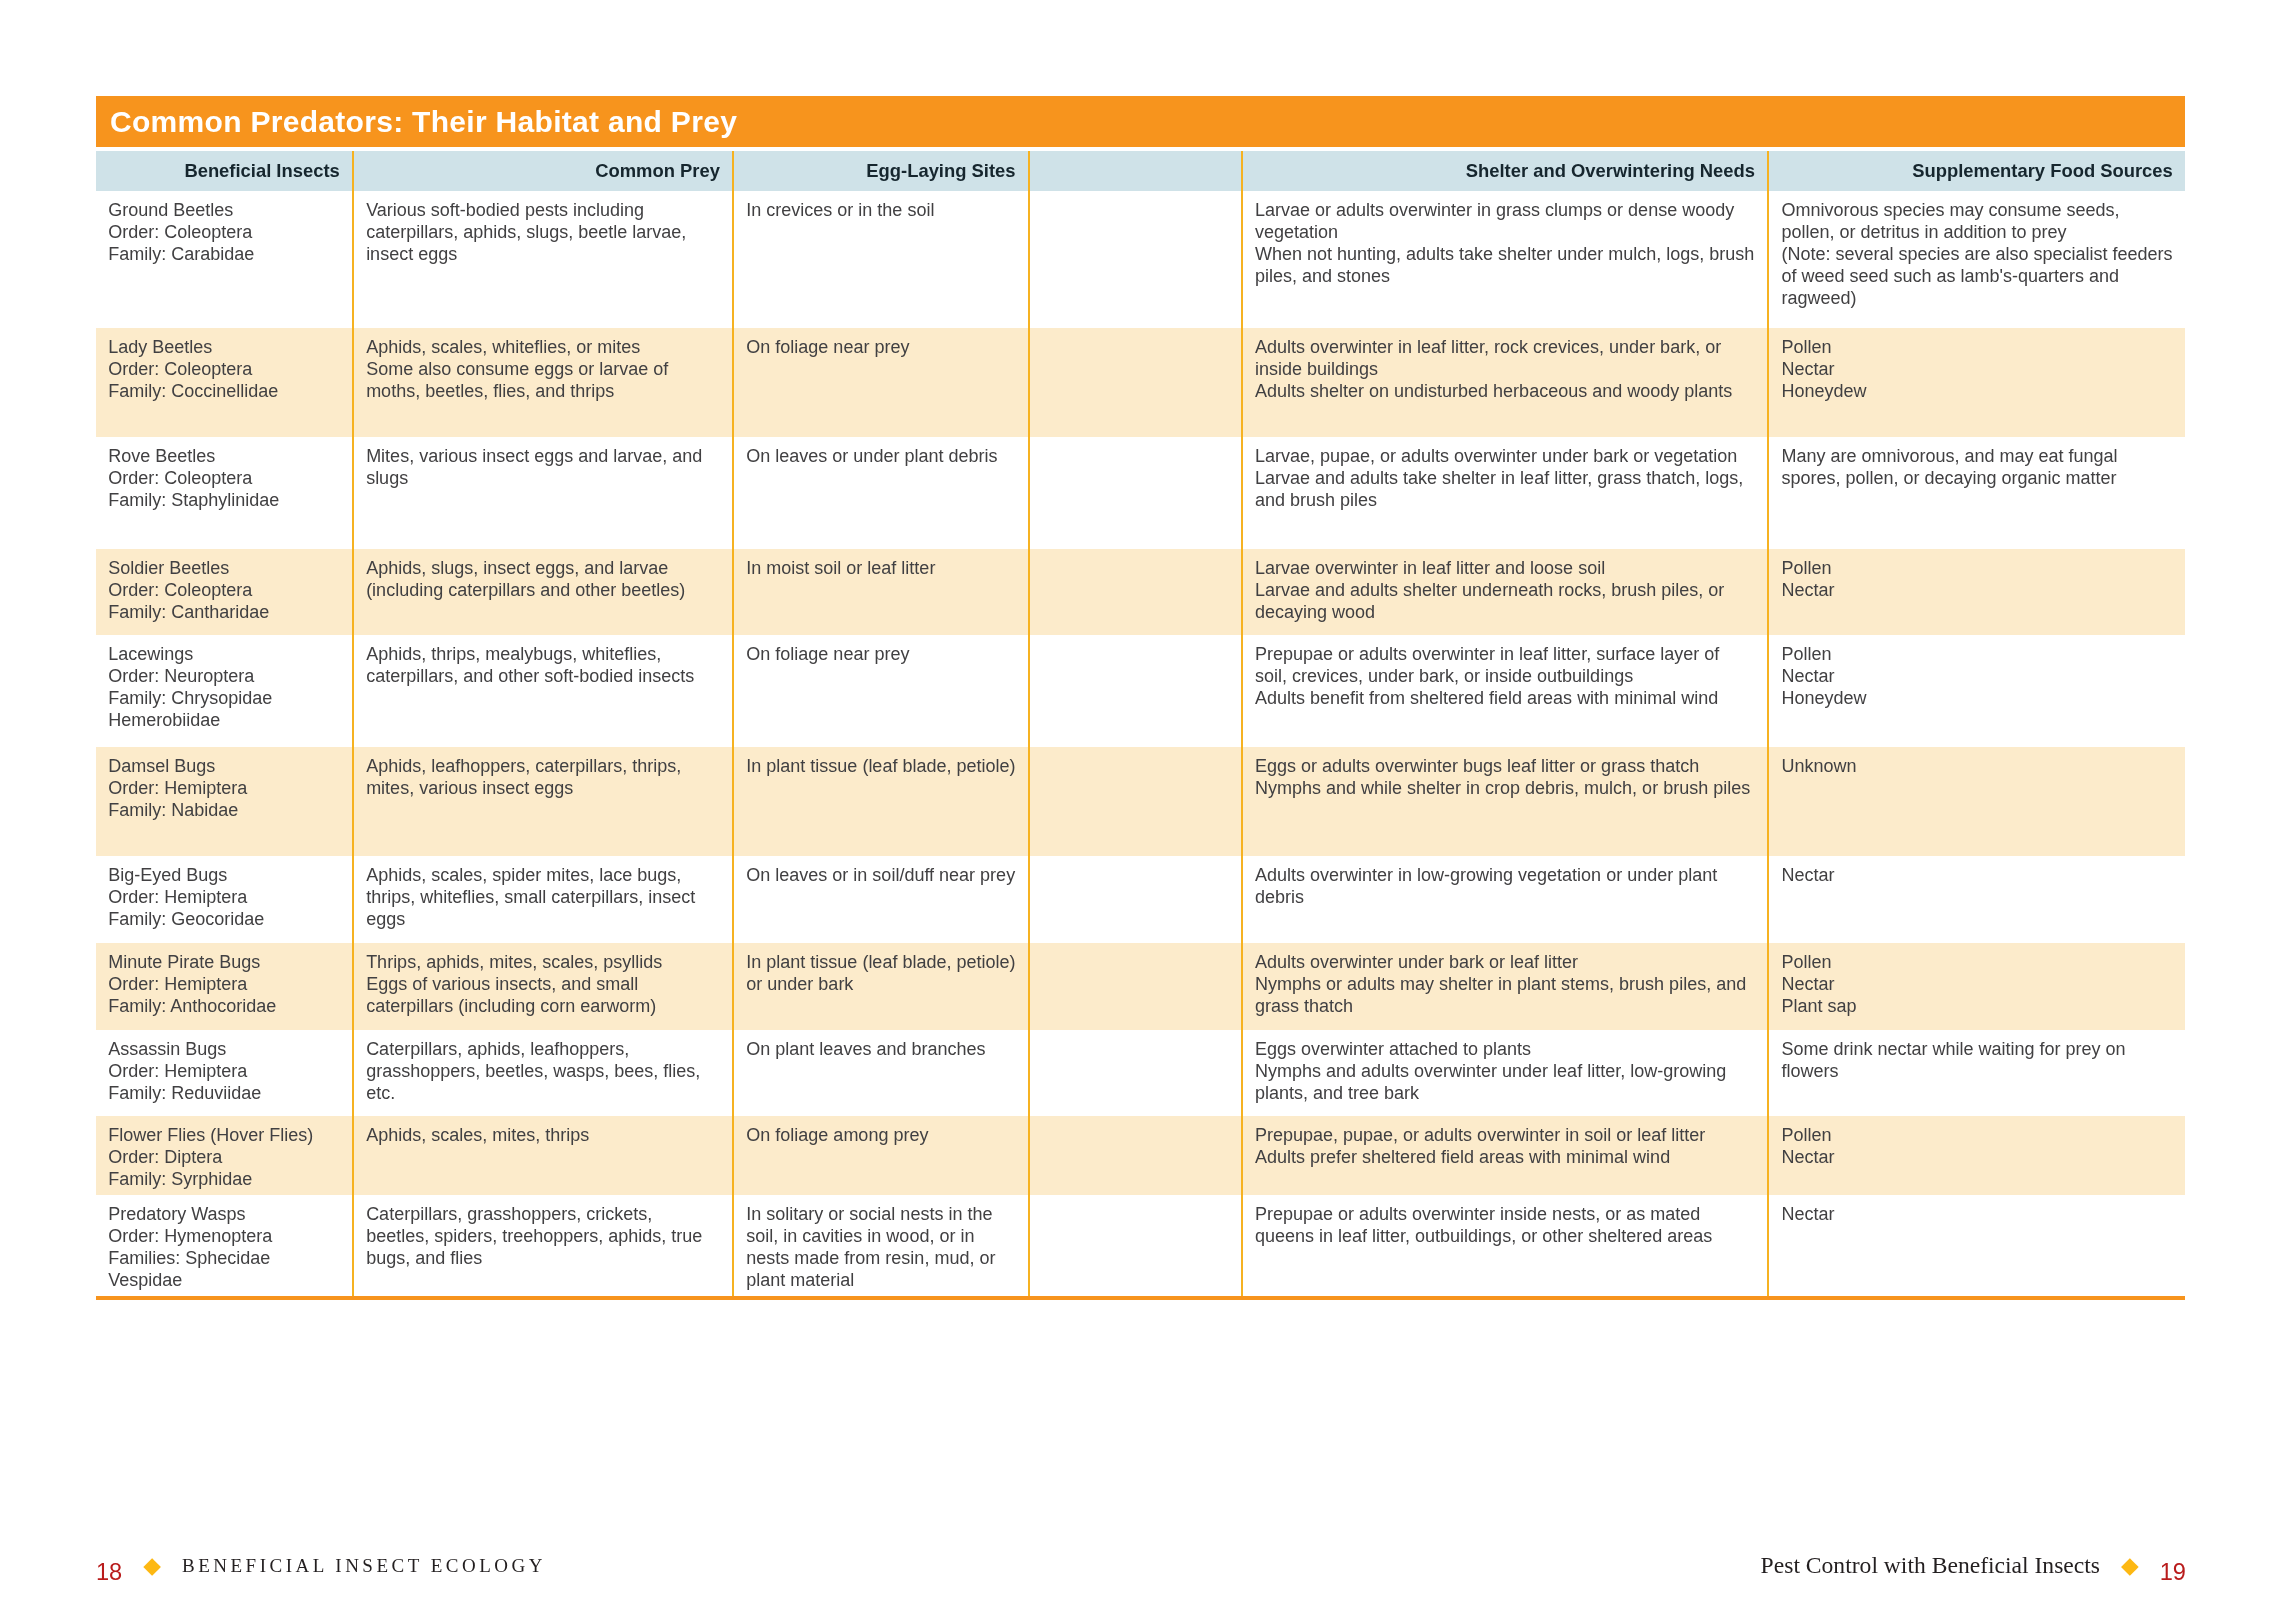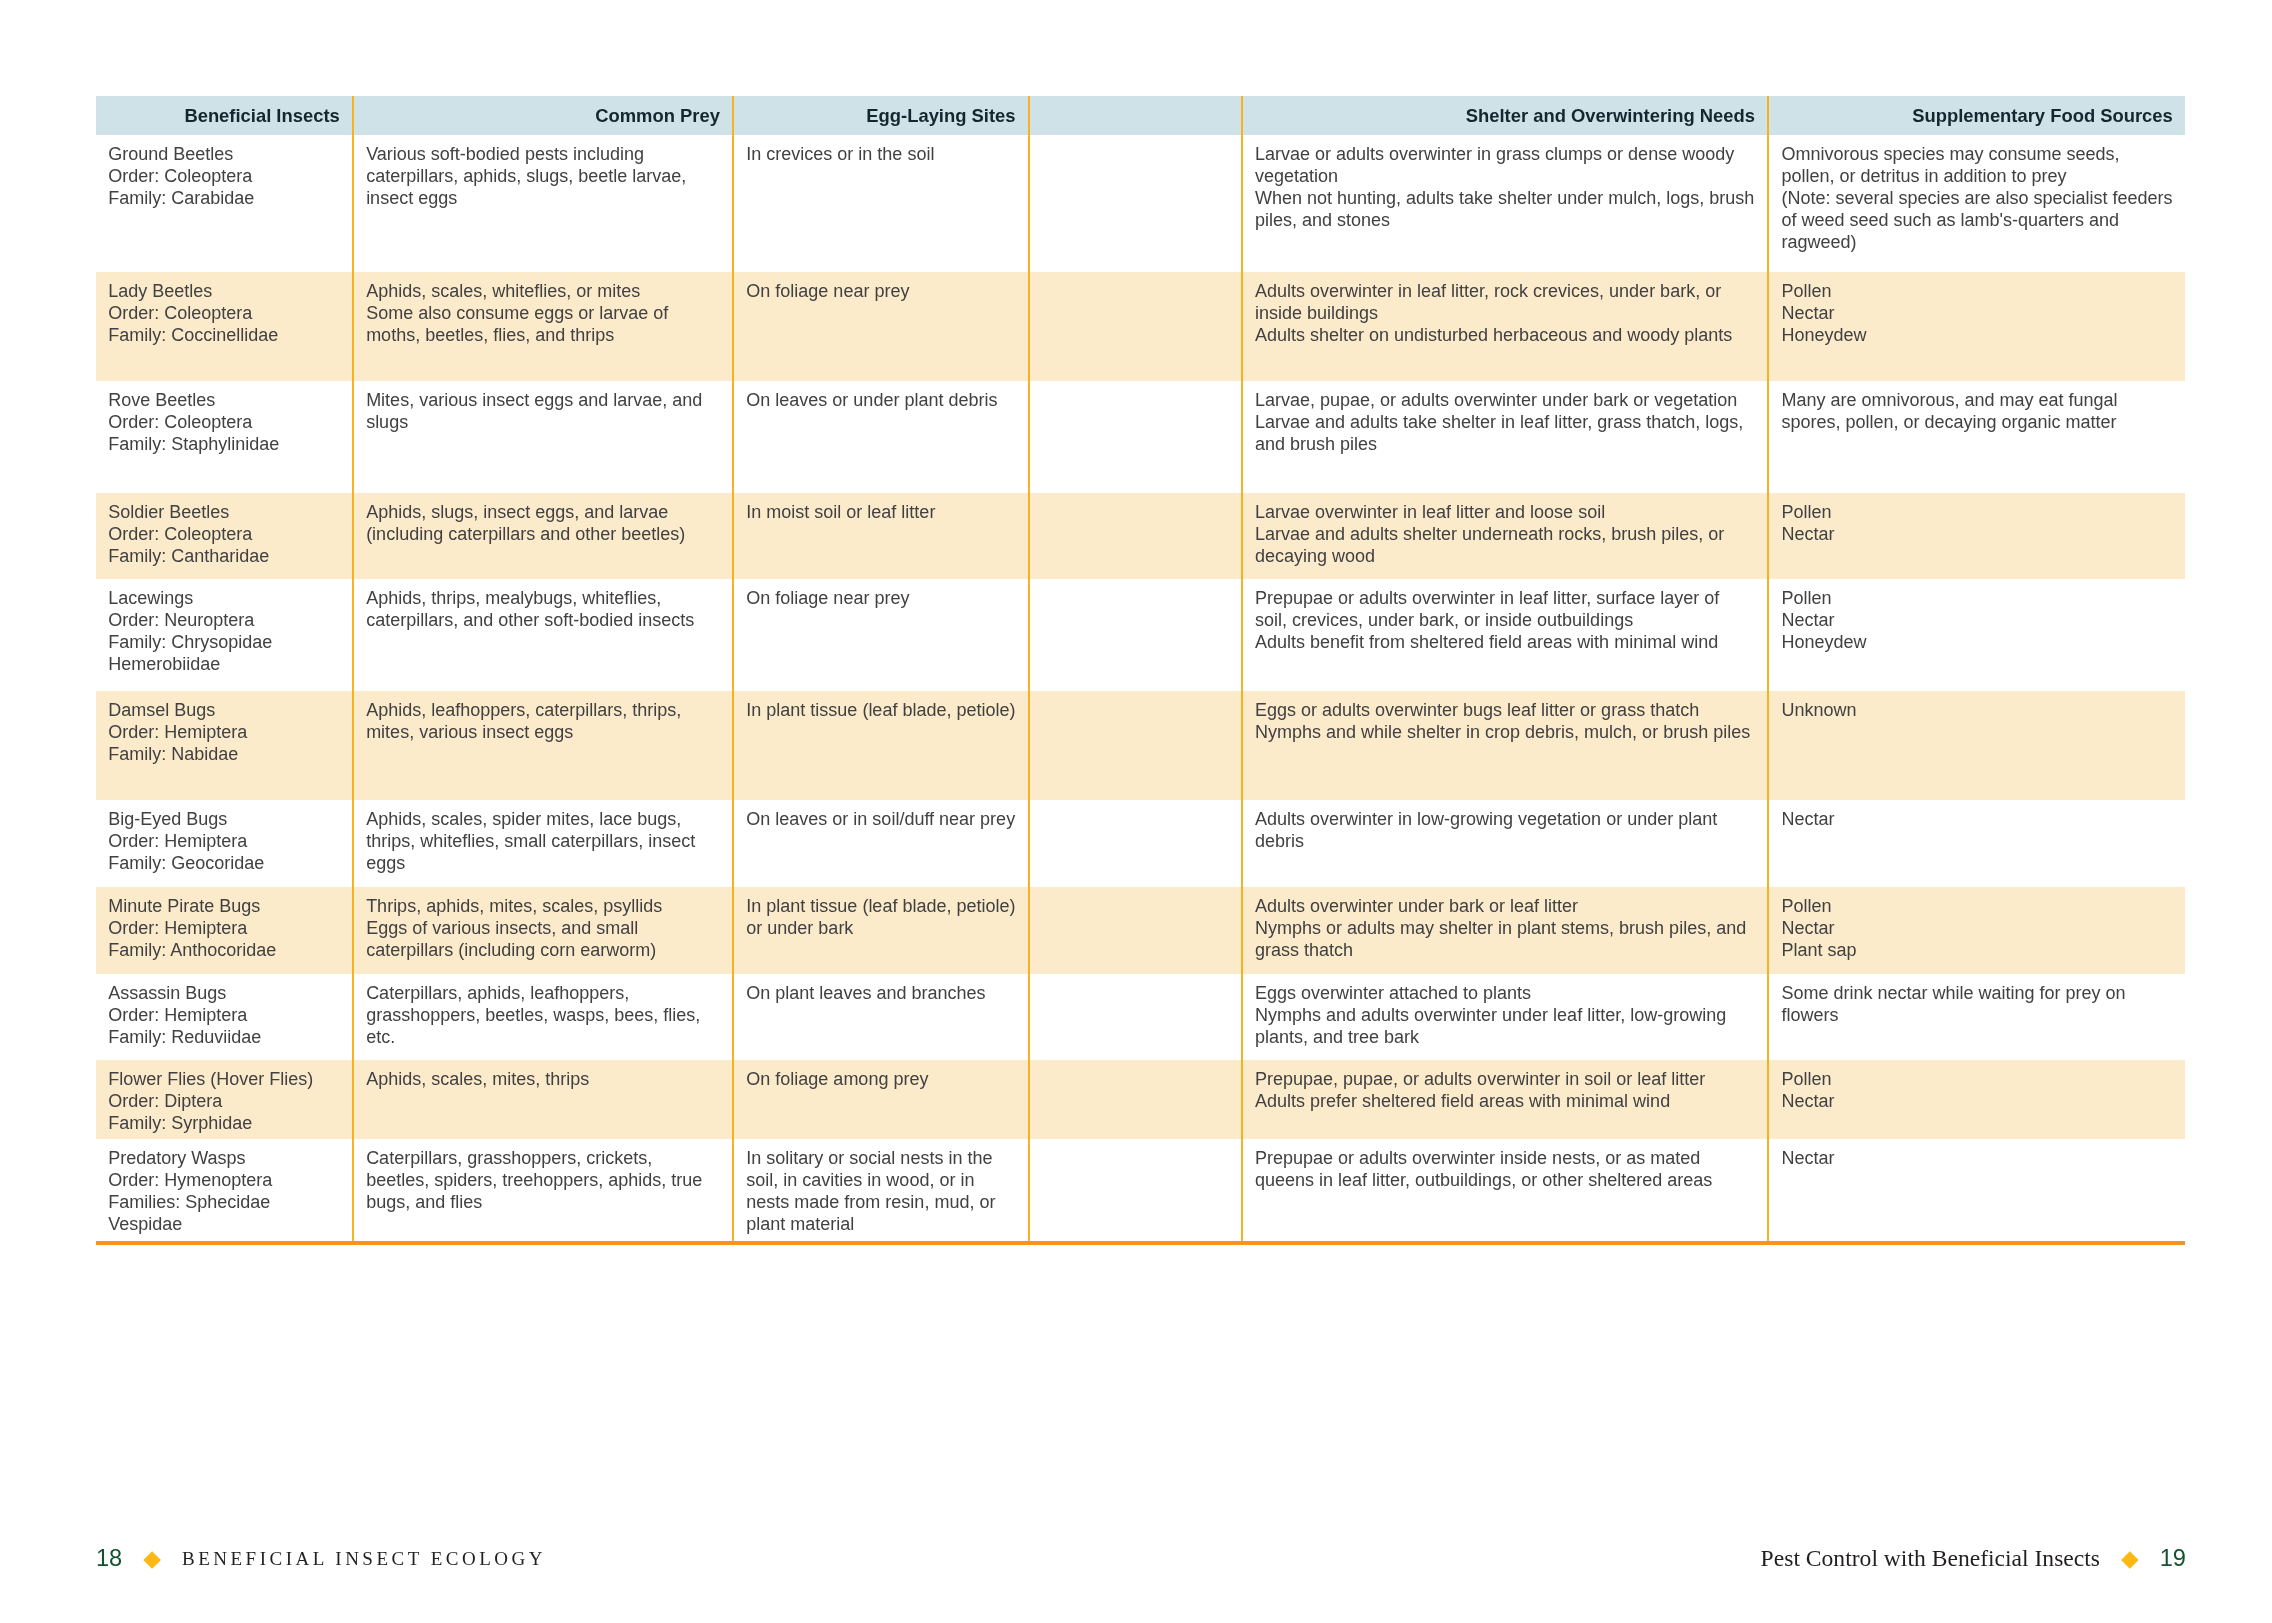--- a/index.html
+++ b/index.html
@@ -62,40 +62,43 @@
   tbody tr:nth-child(10){height:72px;border-radius:17px;}
   tbody tr:nth-child(11){height:87px;}
   td p{margin:0;}
   .footer{
     position:absolute;left:96px;right:87px;top:1545px;
     display:flex;justify-content:space-between;align-items:center;
   }
   .footer-left,.footer-right{display:flex;align-items:center;gap:21px;}
   .page-num{
     font-family:"Liberation Sans", sans-serif;
-    font-size:23.6px;color:#14532d;
+    font-size:23.6px;color:#b91c1c;margin-top:14px;
   }
   .diamond{
     color:#FDB813;font-size:23px;line-height:23px;
   }
   .footer-caps{
     font-family:"Liberation Serif", serif;
     font-size:19px;color:#231f20;letter-spacing:3.5px;
   }
   .footer-serif{
     font-family:"Liberation Serif", serif;
     font-size:23.6px;color:#231f20;
   }
 </style>
 </head>
 <body>
 
 <div class="page">
 
   <div class="doc-table">
+    <div class="title-bar">
+      <span>Common Predators: Their Habitat and Prey</span>
+    </div>
 
     <table class="predators">
       <colgroup>
         <col style="width:12.3%">
         <col style="width:18.2%">
         <col style="width:14.15%">
         <col style="width:10.2%">
         <col style="width:25.2%">
         <col style="width:19.95%">
       </colgroup>

